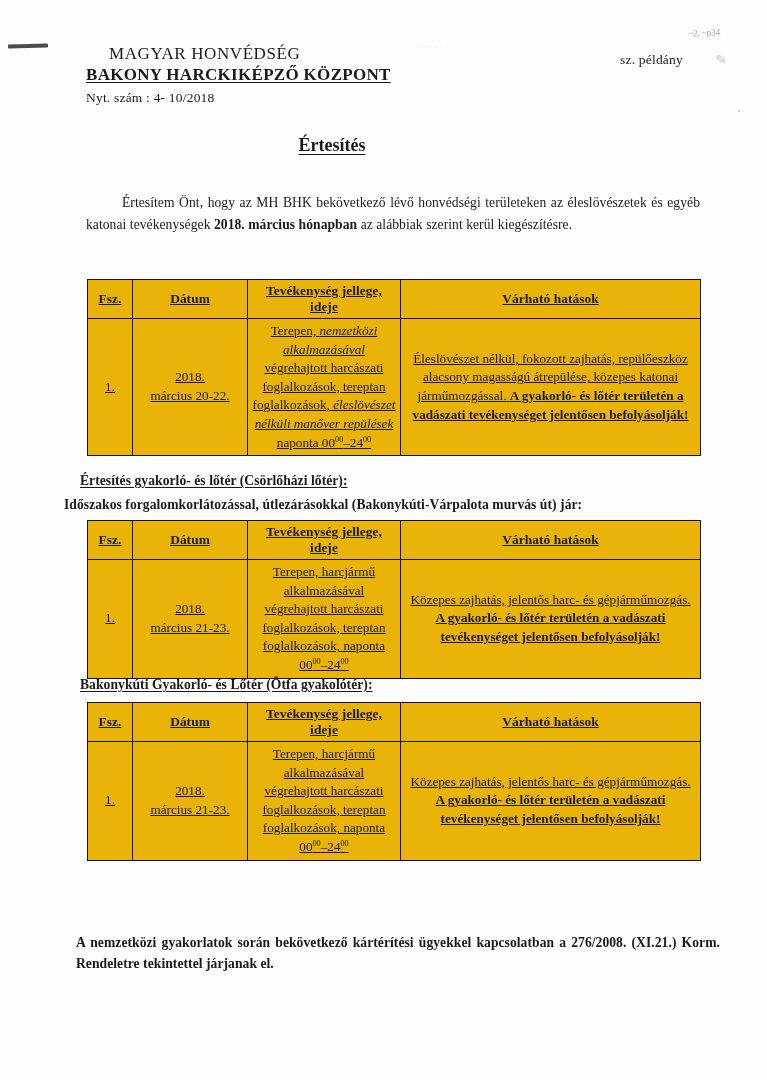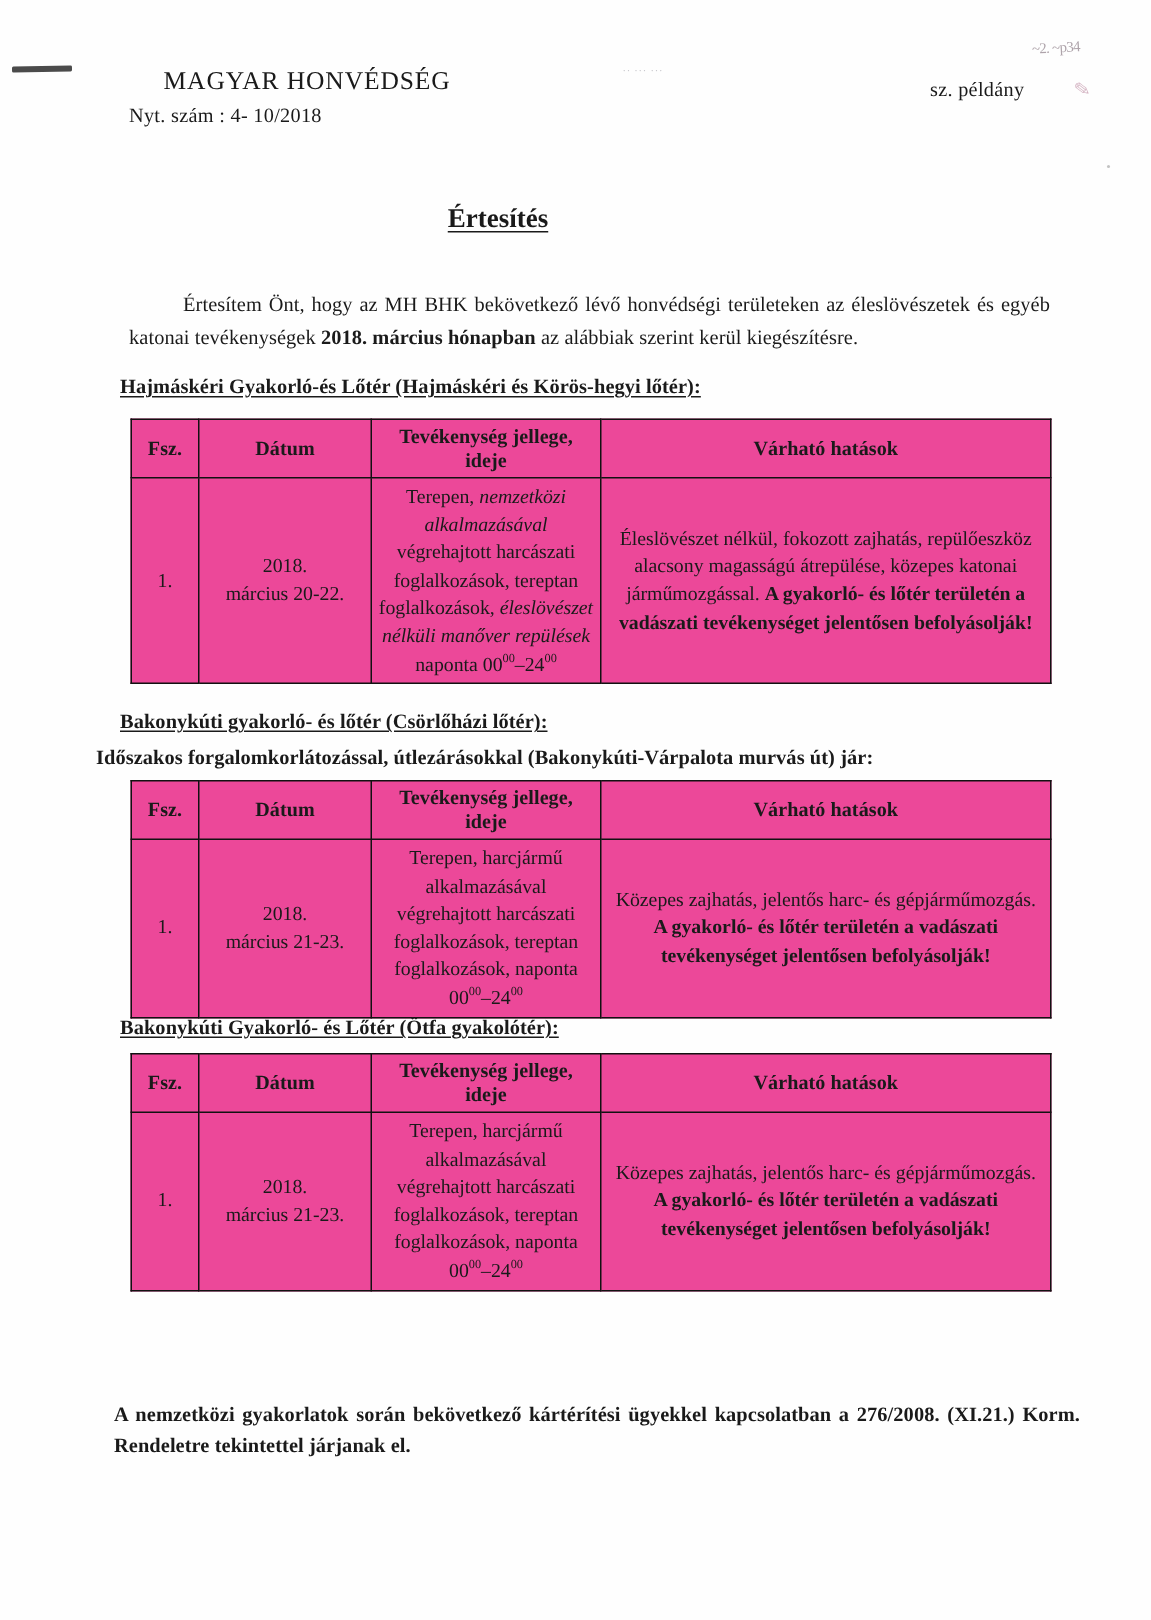--- a/index.html
+++ b/index.html
@@ -162,21 +162,22 @@
     letter-spacing: 0.05px;
   }
 
   
   .tbl {
     position: absolute;
     left: 87px;
     width: 613px;
     border-collapse: collapse;
     table-layout: fixed;
-    background: #ec4899;
+    background: #eab308;
+    text-decoration: underline;
   }
   .tbl th, .tbl td {
     border: 1.4px solid #111;
     vertical-align: middle;
     text-align: center;
     padding: 3px 4px;
   }
   .tbl th {
     font-size: 13.4px;
     font-weight: bold;
@@ -217,32 +218,32 @@
 <div class="page">
 
   <div class="scan-mark-topleft"></div>
   <div class="faint-mark-mid">·· ··· ···</div>
   <div class="scan-mark-topright">~2. ~p34</div>
   <div class="stamp-mark">✎</div>
   <div class="faint-dot"></div>
 
   <div class="org-block">
     <div class="org-line1">MAGYAR HONVÉDSÉG</div>
+    <div class="org-line2">BAKONY HARCKIKÉPZŐ KÖZPONT</div>
     <div class="reg-number">Nyt. szám : 4- 10/2018</div>
   </div>
 
   <div class="copy-label">sz. példány</div>
 
   <div class="doc-title"><span>Értesítés</span></div>
 
   <div class="intro">
     <span>Értesítem Önt, hogy az MH BHK bekövetkező lévő honvédségi területeken az éleslövészetek és egyéb katonai tevékenységek </span><b>2018. március hónapban</b><span> az alábbiak szerint kerül kiegészítésre.</span>
   </div>
 
-  <div class="section-heading" style="top:250px;">Hajmáskéri Gyakorló-és Lőtér (Hajmáskéri és Körös-hegyi lőtér):</div>
 
   <table class="tbl" style="top:279px;">
     <colgroup>
       <col class="col-fsz">
         <col class="col-date">
         <col class="col-act">
         <col class="col-eff">
     </colgroup>
     <thead>
       <tr>
@@ -263,21 +264,21 @@
           Terepen, <i>nemzetközi alkalmazásával</i> végrehajtott harcászati foglalkozások, tereptan foglalkozások, <i>éleslövészet nélküli manőver repülések</i> naponta 00<sup>00</sup>–24<sup>00</sup>
         </td>
         <td class="cell-eff">
           <span>Éleslövészet nélkül, fokozott zajhatás, repülőeszköz alacsony magasságú átrepülése, közepes katonai járműmozgással.</span>
           <b>A gyakorló- és lőtér területén a vadászati tevékenységet jelentősen befolyásolják!</b>
         </td>
       </tr>
     </tbody>
   </table>
 
-  <div class="section-heading" style="top:473px;">Bakonykúti gyakorló- és lőtér (Csörlőházi lőtér):</div>
+  <div class="section-heading" style="top:473px;">Értesítés gyakorló- és lőtér (Csörlőházi lőtér):</div>
   <div class="section-note" style="top:497px;">Időszakos forgalomkorlátozással, útlezárásokkal (Bakonykúti-Várpalota murvás út) jár:</div>
 
   <table class="tbl" style="top:520px;">
     <colgroup>
       <col class="col-fsz">
         <col class="col-date">
         <col class="col-act">
         <col class="col-eff">
     </colgroup>
     <thead>

